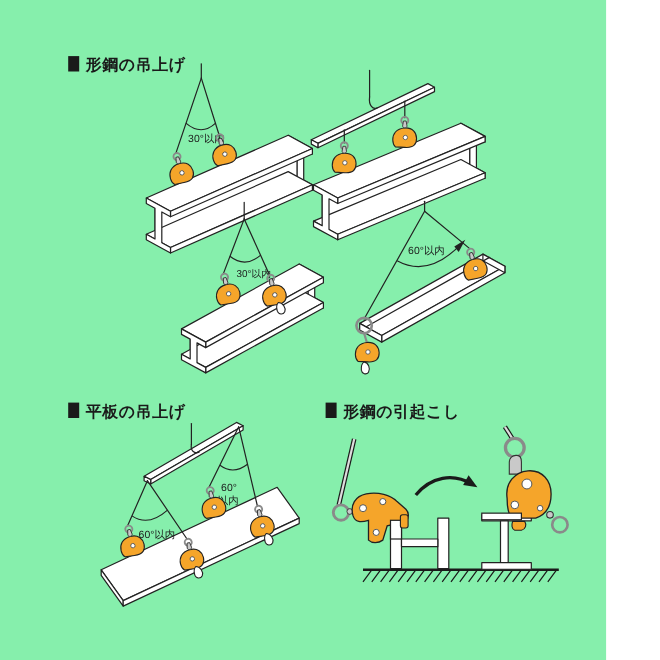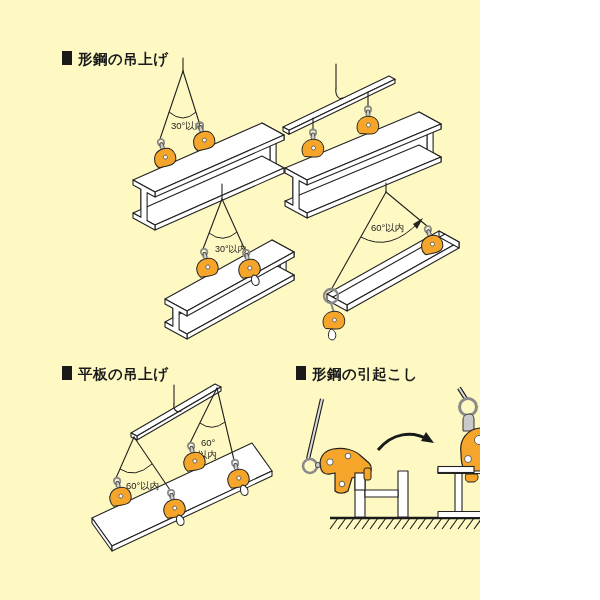--- a/index.html
+++ b/index.html
@@ -1,16 +1,16 @@
 <!DOCTYPE html>
 <html><head>
 <meta charset="utf-8">
 <style>
   html,body{margin:0;padding:0;background:#ffffff;}
-  .stage{position:relative;width:480px;height:600px;background:#fef9c3;overflow:hidden;
+  .stage{position:relative;width:551px;height:600px;background:#86efac;overflow:hidden;
          font-family:"Liberation Sans","DejaVu Sans",sans-serif;}
   svg{position:absolute;left:0;top:0;}
   svg text{font-family:"Liberation Sans","DejaVu Sans",sans-serif;fill:#1a1a1a;}
   .title-text{font-weight:bold;font-size:14.5px;letter-spacing:0.5px;}
   .angle-text{font-size:9.5px;}
   .angle-text-s{font-size:9px;}
   .steel{fill:#ffffff;stroke:#222222;stroke-width:1.1;stroke-linejoin:round;}
   .wire{stroke:#222222;stroke-width:1.1;fill:none;stroke-linecap:round;}
   .arc{stroke:#222222;stroke-width:1;fill:none;}
 </style>

